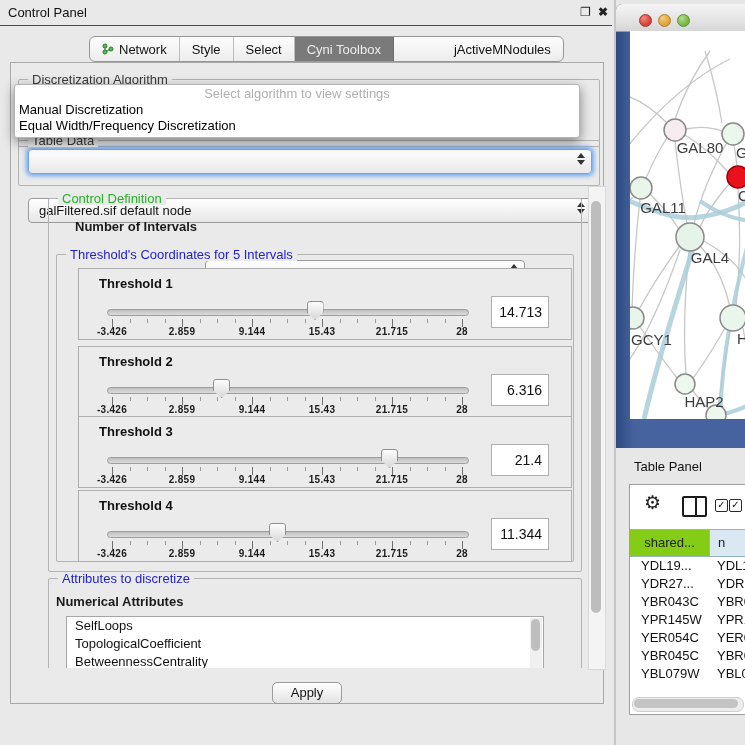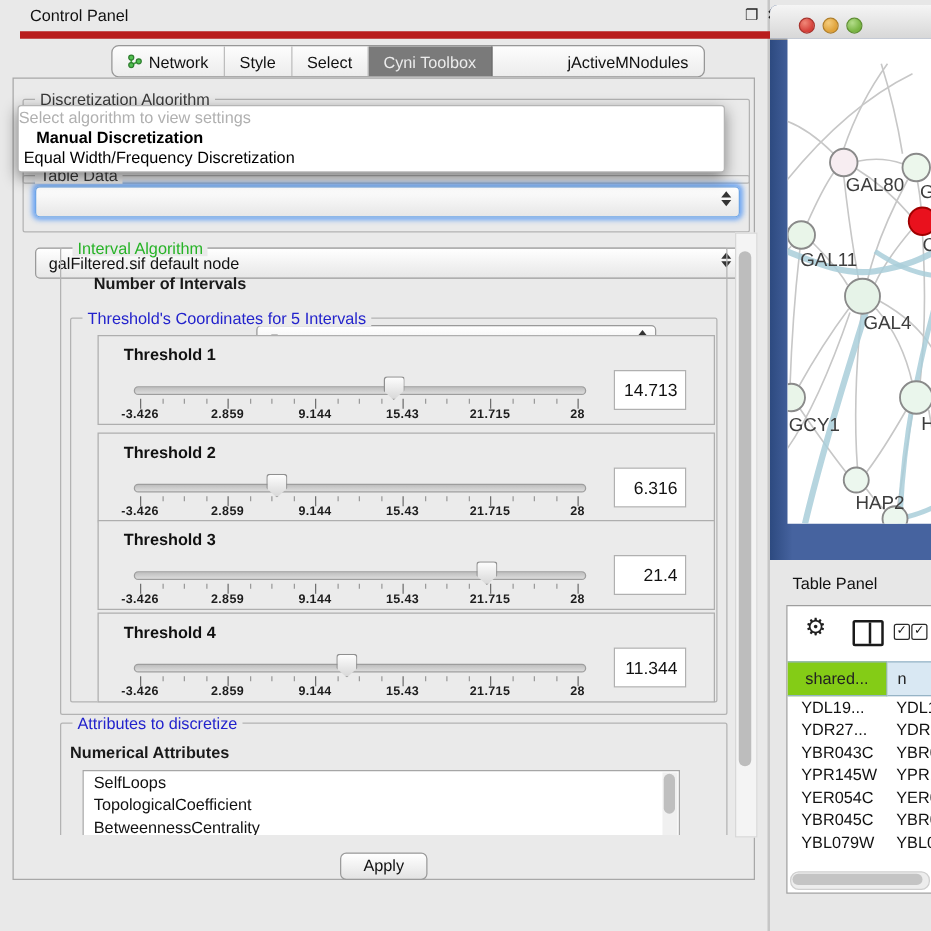--- a/index.html
+++ b/index.html
@@ -2,21 +2,21 @@
 <html><head>
 <meta charset="utf-8">
 <style>
   html,body{margin:0;padding:0;}
   body{font-family:"Liberation Sans",sans-serif;font-size:13px;color:#1a1a1a;}
   #root{position:relative;width:745px;height:745px;background:#e7e7e7;overflow:hidden;}
   .abs{position:absolute;}
 
   
   #left-window{left:0;top:0;width:614px;height:745px;background:#e9e9e9;border-right:2px solid #c6c6c6;}
-  #titlebar{left:16px;top:0;width:612px;height:25px;border-bottom:6px solid #b91c1c;}
+  #titlebar{left:0;top:0;width:612px;height:25px;border-bottom:1px solid #b91c1c;}
   #titlebar .t{position:absolute;left:8px;top:5px;font-size:13px;color:#111;}
   .win-ico{position:absolute;top:5px;font-size:12px;color:#222;cursor:default;}
 
   
   .seg{display:flex;border:1px solid #979797;border-radius:6px;overflow:hidden;
        background:linear-gradient(#fdfdfd,#ececec);height:24px;}
   .seg .tab{display:flex;align-items:center;padding:0 12px;font-size:13px;color:#111;
        border-right:1px solid #bdbdbd;white-space:nowrap;}
   .seg .tab:last-child{border-right:none;margin-left:48px;}
   .seg .tab.sel{background:#7a7a7a;color:#ececec;border-right-color:#6e6e6e;}
@@ -68,23 +68,23 @@
   #apply-btn{left:272px;top:682px;width:68px;height:20px;border:1px solid #9b9b9b;border-radius:5px;
          background:linear-gradient(#ffffff,#e3e3e3);font-size:13px;text-align:center;line-height:19px;color:#111;}
 
   
   #main-sb{left:588px;top:186px;width:16px;height:482px;background:#f4f4f4;border:1px solid #d8d8d8;}
   #main-sb .tmb{position:absolute;left:2px;top:14px;width:10px;height:412px;border-radius:6px;background:#bdbdbd;}
 
   
   #algo-popup{left:14px;top:84px;width:564px;height:52px;background:#fff;border:1px solid #b5b5b5;
         border-radius:3px;box-shadow:0 4px 12px rgba(0,0,0,.45);z-index:50;}
-  #algo-popup .prompt{height:17px;color:#b0b0b0;font-size:13px;line-height:17px;}
+  #algo-popup .prompt{height:17px;text-align:center;color:#b0b0b0;font-size:13px;line-height:17px;}
   #algo-popup .it{height:16px;line-height:16px;padding-left:4px;font-size:13px;color:#000;}
-  #algo-popup .it.bold{font-weight:bold;margin-left:10px;}
+  #algo-popup .it.bold{font-weight:normal;}
 
   
   #net-window{left:616px;top:4px;width:129px;height:444px;background:linear-gradient(90deg,#2d4a80,#46639f 18px);
         border-top-left-radius:6px;}
   #net-titlebar{left:616px;top:4px;width:129px;height:27px;background:linear-gradient(#f5f5f5,#d7d7d7);
         border-bottom:1px solid #9a9a9a;border-top-left-radius:6px;}
   .light{position:absolute;top:10px;width:13px;height:13px;border-radius:50%;box-sizing:border-box;}
   #net-canvas{left:630px;top:31px;width:115px;height:388px;background:#fff;overflow:hidden;}
 
   #table-panel-label{left:634px;top:459px;font-size:13px;color:#111;}
@@ -163,21 +163,21 @@
       <span>galFiltered.sif default node</span>
       <span class="arrows">
           <i class="up"></i>
           <i class="dn"></i>
         </span>
     </div>
 
     <div class="abs" style="left:14px;top:186px;width:572px;height:482px;overflow:hidden;">
 
       <div class="abs group" style="left:34px;top:12px;width:532px;height:372px;"></div>
-      <div class="abs gtitle g-green" style="left:44px;top:6px;">Interval Algorithm</div>
+      <div class="abs gtitle g-green" style="left:44px;top:6px;">Control Definition</div>
 
       <div class="abs" style="left:61px;top:33px;font-weight:bold;">Number of Intervals</div>
       <div class="abs combo" style="left:191px;top:29px;width:308px;">
         <span>5</span>
         <span class="arrows">
             <i class="up"></i>
             <i class="dn"></i>
           </span>
       </div>
 

